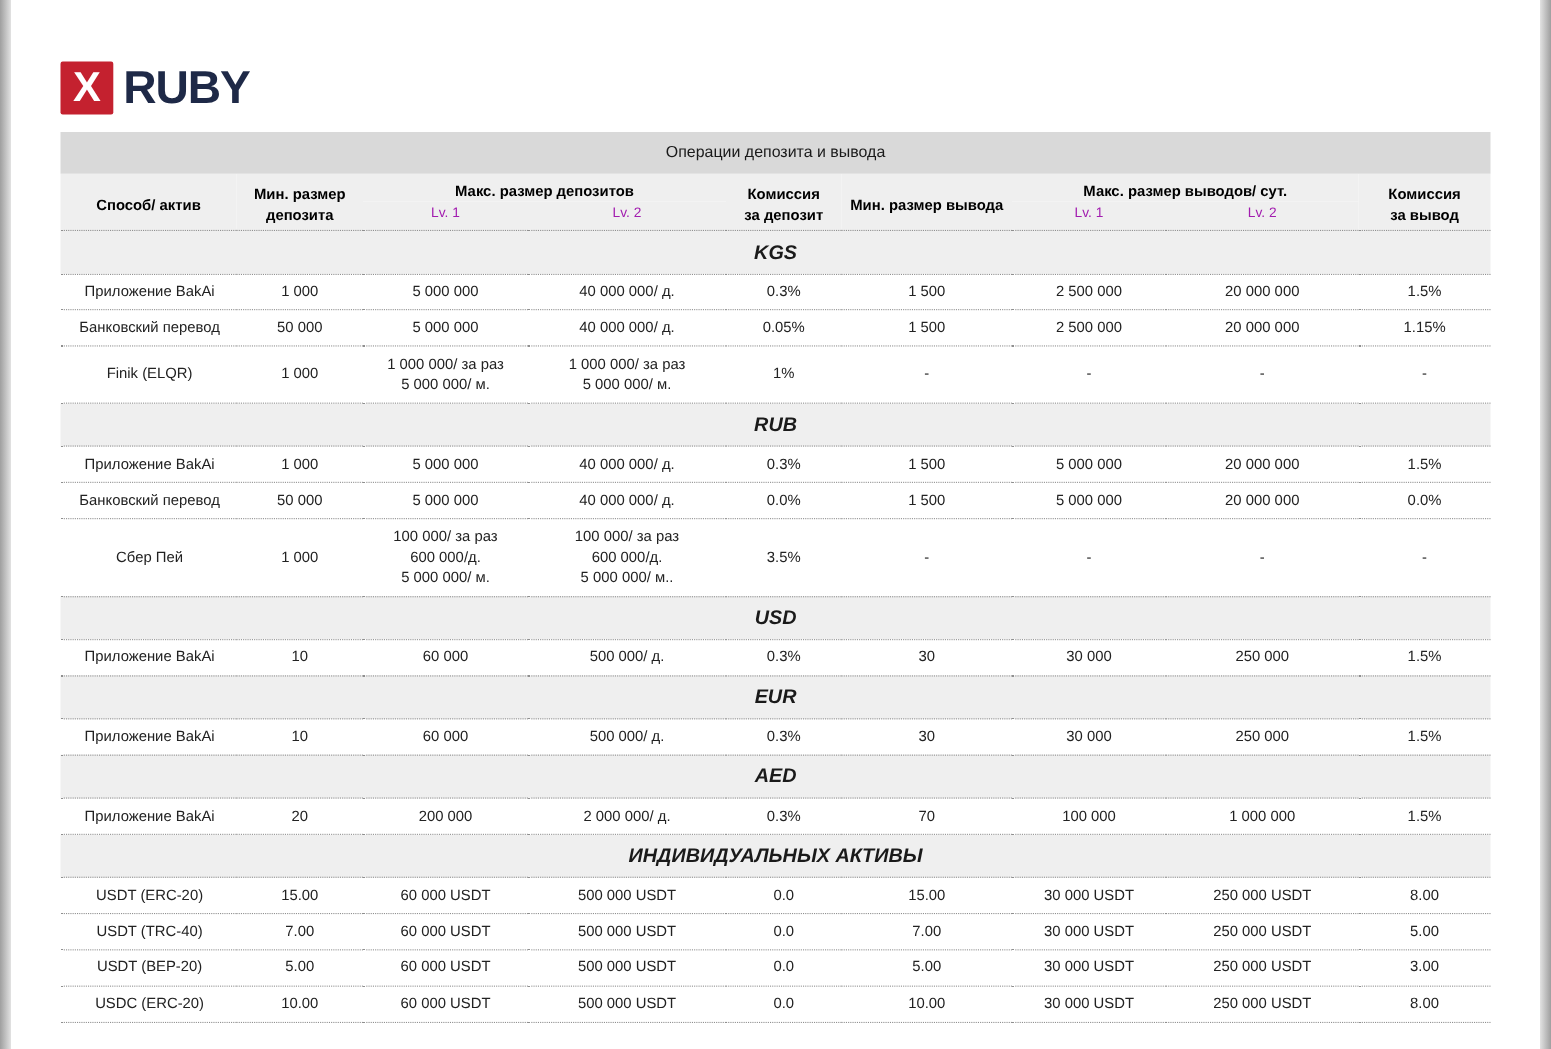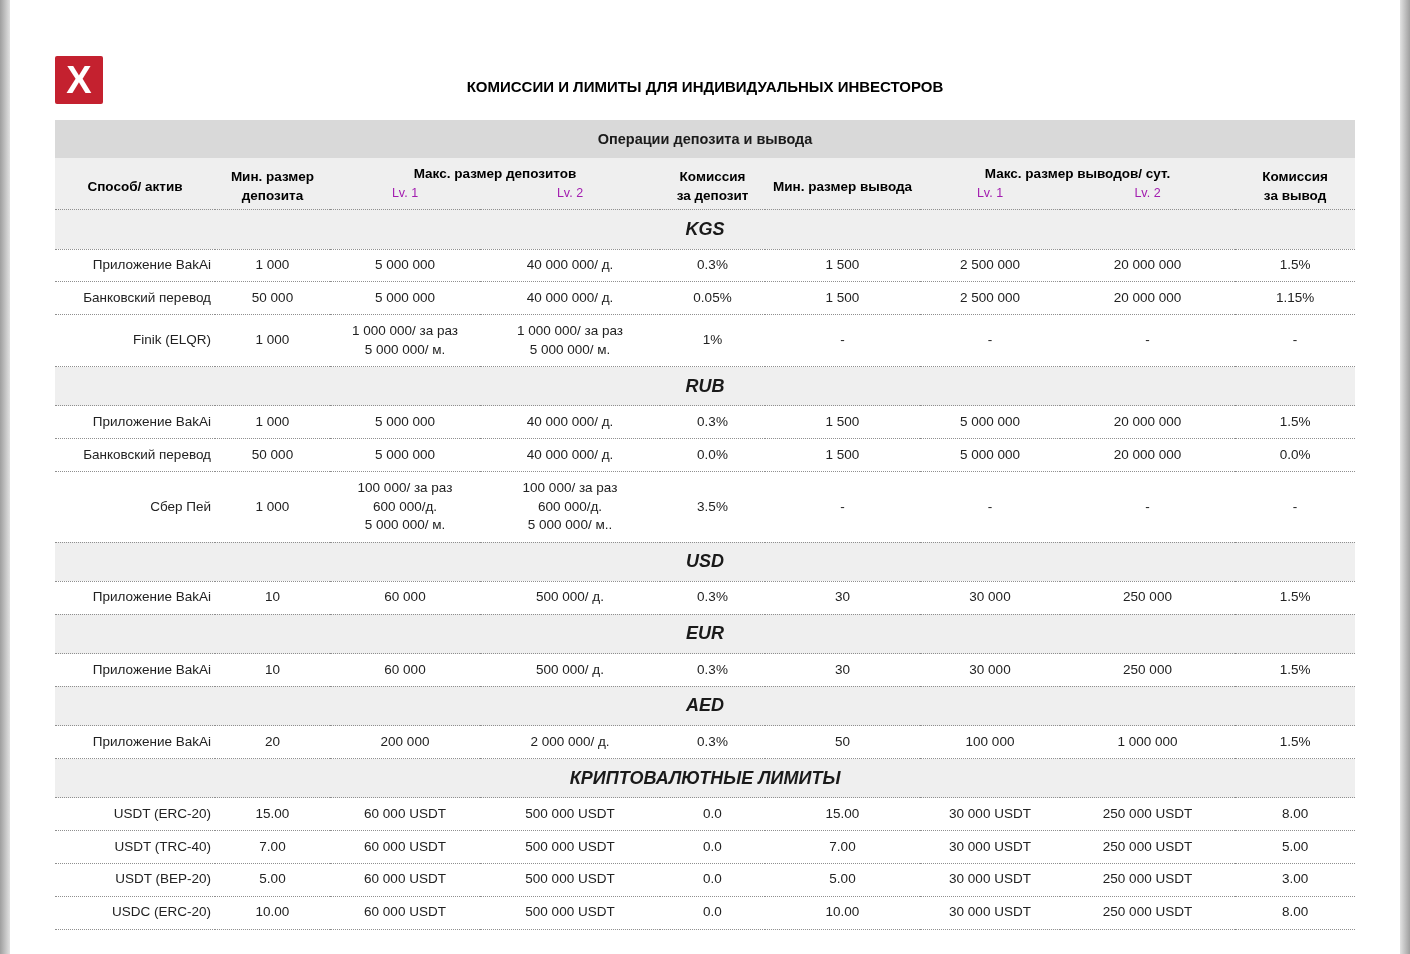--- a/index.html
+++ b/index.html
@@ -41,21 +41,21 @@
   table.fees th, table.fees td{
     white-space:pre-line;
     vertical-align:middle;
     text-align:center;
     font-size:13.5px;
     line-height:1.4;
     padding:6.5px 4px;
   }
   tr.band-row td{
     background:var(--band-gray,#d9d9d9);
-    font-weight:bold;font-size:14.5px;
+    font-weight:normal;font-size:14.5px;
     height:25px;
   }
   thead th{background:var(--section-gray,#efefef);font-weight:bold;color:#000;}
   thead tr.grp th{border-bottom:none;padding-bottom:0;}
   thead tr.grp th.span2{border-bottom:1px dotted var(--dot,#8f8f8f);}
   thead tr.sub th{
     border-bottom:1px dotted var(--dot,#8f8f8f);
     font-weight:normal;color:#a21caf;font-size:12.5px;padding-top:2px;
   }
   tbody tr.section-band td{
@@ -63,35 +63,35 @@
     font-weight:bold;font-size:18px;
     border-bottom:1px dotted var(--dot,#8f8f8f);
     height:16px;
     font-style:italic;
   }
   tbody tr.data-row td{
     background:#fff;
     border-bottom:1px dotted var(--dot,#8f8f8f);
     color:#222;
   }
-  tbody td.left{text-align:right;padding-left:6px;}
+  tbody td.left{text-align:center;padding-left:6px;}
 </style>
 </head>
 <body style="--logo-red: #c4212f; --brand-navy: #1e2947; --band-gray: #d9d9d9; --section-gray: #efefef; --dot: #8f8f8f;">
 
 <div class="page-edge left"></div>
 <div class="page-edge right"></div>
 
 <div class="doc-header">
   <div class="logo">
     <div class="logo-x">
       <span>X</span>
     </div>
+    <div class="logo-text">RUBY</div>
   </div>
-  <div class="doc-title">КОМИССИИ И ЛИМИТЫ ДЛЯ ИНДИВИДУАЛЬНЫХ ИНВЕСТОРОВ</div>
 </div>
 
 <table class="fees">
   <colgroup>
     <col style="width:160px">
       <col style="width:115px">
       <col style="width:150px">
     <col style="width:180px">
       <col style="width:105px">
       <col style="width:155px">
@@ -231,27 +231,27 @@
       </tr>
       <tr class="section-band">
         <td colspan="9">AED</td>
       </tr>
       <tr class="data-row">
         <td class="left">Приложение BakAi</td>
         <td>20</td>
         <td>200 000</td>
         <td>2 000 000/ д.</td>
         <td>0.3%</td>
-        <td>50</td>
+        <td>70</td>
         <td>100 000</td>
         <td>1 000 000</td>
         <td>1.5%</td>
       </tr>
       <tr class="section-band">
-        <td colspan="9">КРИПТОВАЛЮТНЫЕ ЛИМИТЫ</td>
+        <td colspan="9">ИНДИВИДУАЛЬНЫХ АКТИВЫ</td>
       </tr>
       <tr class="data-row">
         <td class="left">USDT (ERC-20)</td>
         <td>15.00</td>
         <td>60 000 USDT</td>
         <td>500 000 USDT</td>
         <td>0.0</td>
         <td>15.00</td>
         <td>30 000 USDT</td>
         <td>250 000 USDT</td>

